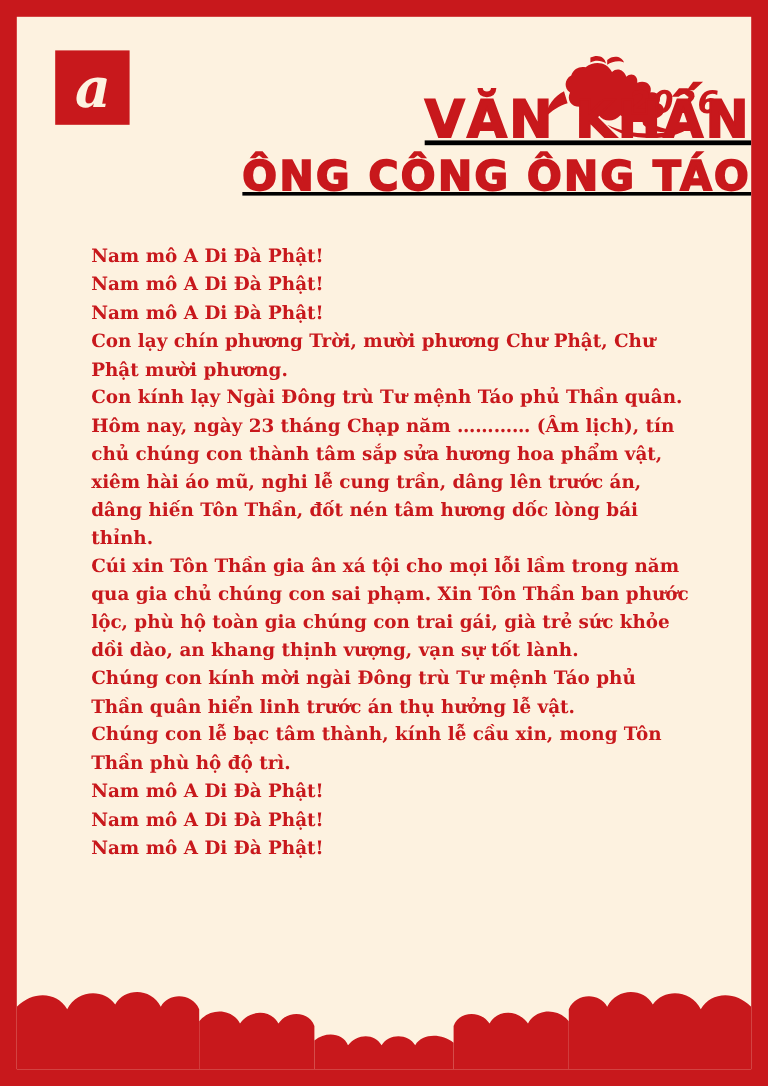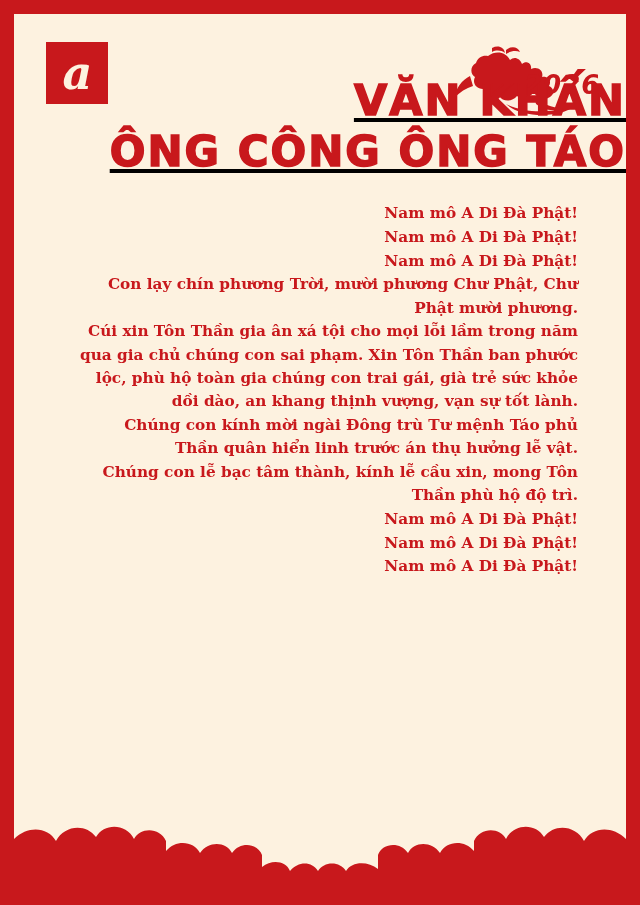--- a/index.html
+++ b/index.html
@@ -70,36 +70,36 @@
   }
   .title-line1, .title-line2 {
     font-family: "DejaVu Sans", sans-serif;
     font-weight: bold;
     color: #c8181c;
     letter-spacing: 2px;
     line-height: 1.12;
     -webkit-text-stroke: 1.5px #c8181c;
   }
   .title-line1 { font-size: 43px; }
-  .title-line2 { font-size: 42px; margin-top: 4px; }
+  .title-line2 { font-size: 34px; margin-top: 4px; }
 
   
   .body-text {
     position: absolute;
     left: 62px;
     right: 48px;
     top: 188px;
     color: #c8181c;
     font-family: "DejaVu Serif", serif;
     font-size: 15.3px;
     font-weight: bold;
     line-height: 1.52;
     text-align: left;
   }
-  .body-text p { margin: 0 0 0.5px 0; text-align: right; }
+  .body-text p { margin: 0 0 0.5px 0; }
 
   
   .clouds {
     position: absolute;
     left: 0;
     right: 0;
     bottom: 0;
     height: 110px;
   }
   .clouds svg { display: block; width: 100%; height: 100%; }
@@ -135,20 +135,22 @@
     <div class="title-block">
       <div class="title-line1">VĂN KHẤN</div>
       <div class="title-line2">ÔNG CÔNG ÔNG TÁO</div>
     </div>
 
     <div class="body-text">
       <p>Nam mô A Di Đà Phật!</p>
       <p>Nam mô A Di Đà Phật!</p>
       <p>Nam mô A Di Đà Phật!</p>
       <p>Con lạy chín phương Trời, mười phương Chư Phật, Chư Phật mười phương.</p>
+      <p>Con kính lạy Ngài Đông trù Tư mệnh Táo phủ Thần quân.</p>
+      <p>Hôm nay, ngày 23 tháng Chạp năm ………… (Âm lịch), tín chủ chúng con thành tâm sắp sửa hương hoa phẩm vật, xiêm hài áo mũ, nghi lễ cung trần, dâng lên trước án, dâng hiến Tôn Thần, đốt nén tâm hương dốc lòng bái thỉnh.</p>
       <p>Cúi xin Tôn Thần gia ân xá tội cho mọi lỗi lầm trong năm qua gia chủ chúng con sai phạm. Xin Tôn Thần ban phước lộc, phù hộ toàn gia chúng con trai gái, già trẻ sức khỏe dồi dào, an khang thịnh vượng, vạn sự tốt lành.</p>
       <p>Chúng con kính mời ngài Đông trù Tư mệnh Táo phủ Thần quân hiển linh trước án thụ hưởng lễ vật.</p>
       <p>Chúng con lễ bạc tâm thành, kính lễ cầu xin, mong Tôn Thần phù hộ độ trì.</p>
       <p>Nam mô A Di Đà Phật!</p>
       <p>Nam mô A Di Đà Phật!</p>
       <p>Nam mô A Di Đà Phật!</p>
     </div>
 
     <div class="clouds">
       <svg viewBox="0 0 612 110" preserveAspectRatio="none" xmlns="http://www.w3.org/2000/svg">

